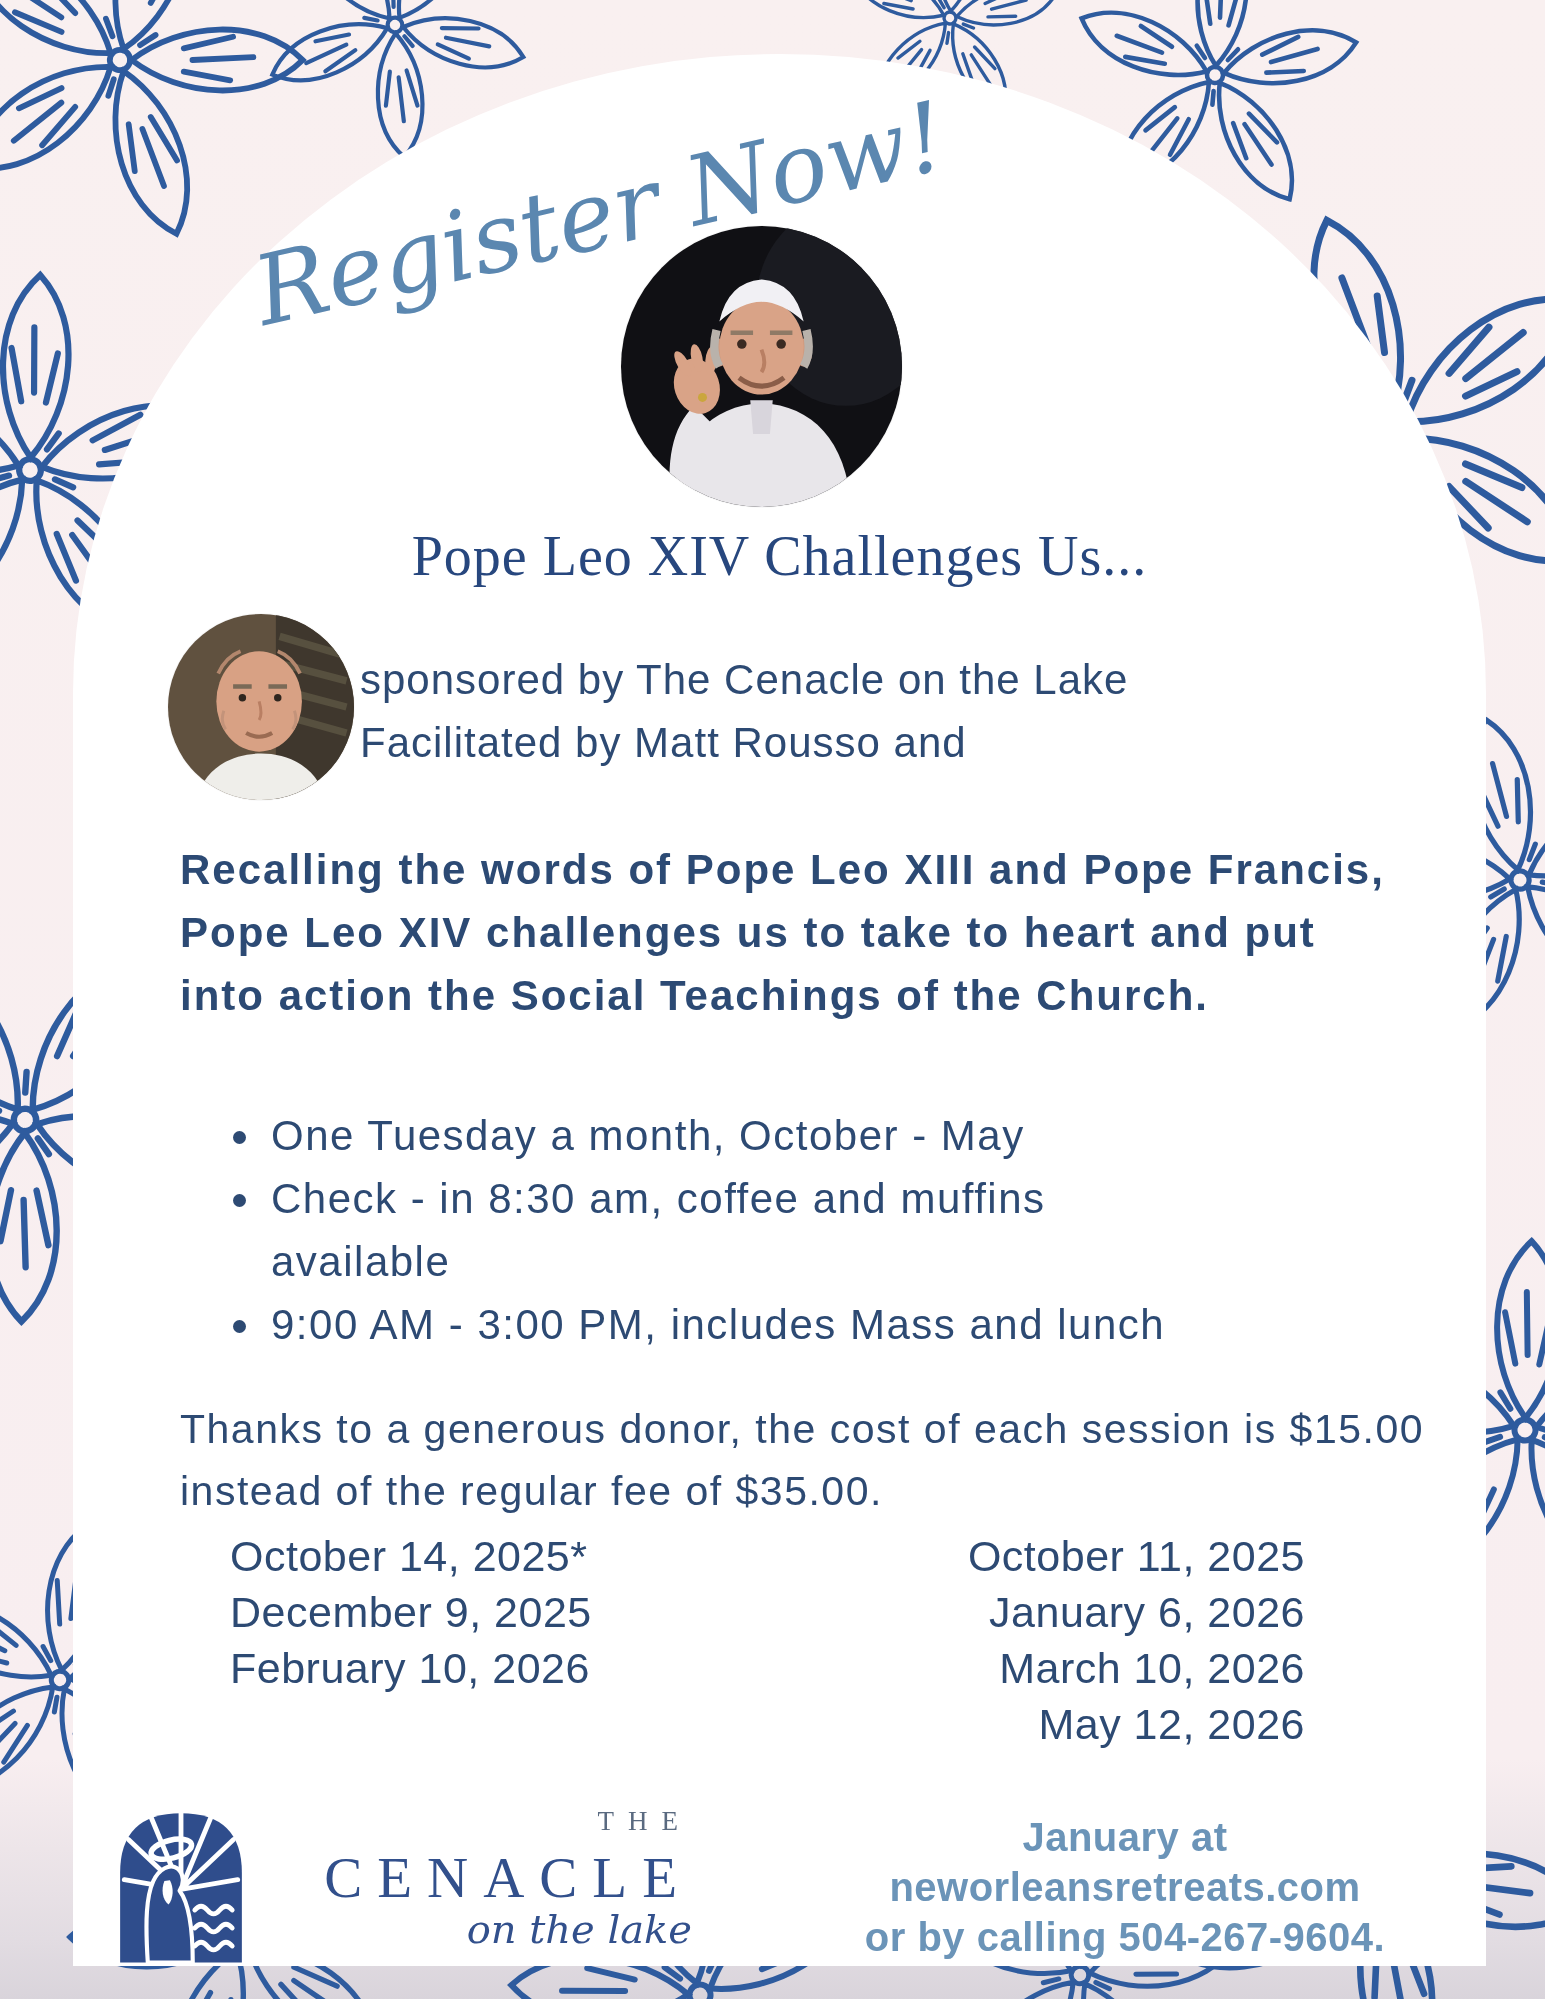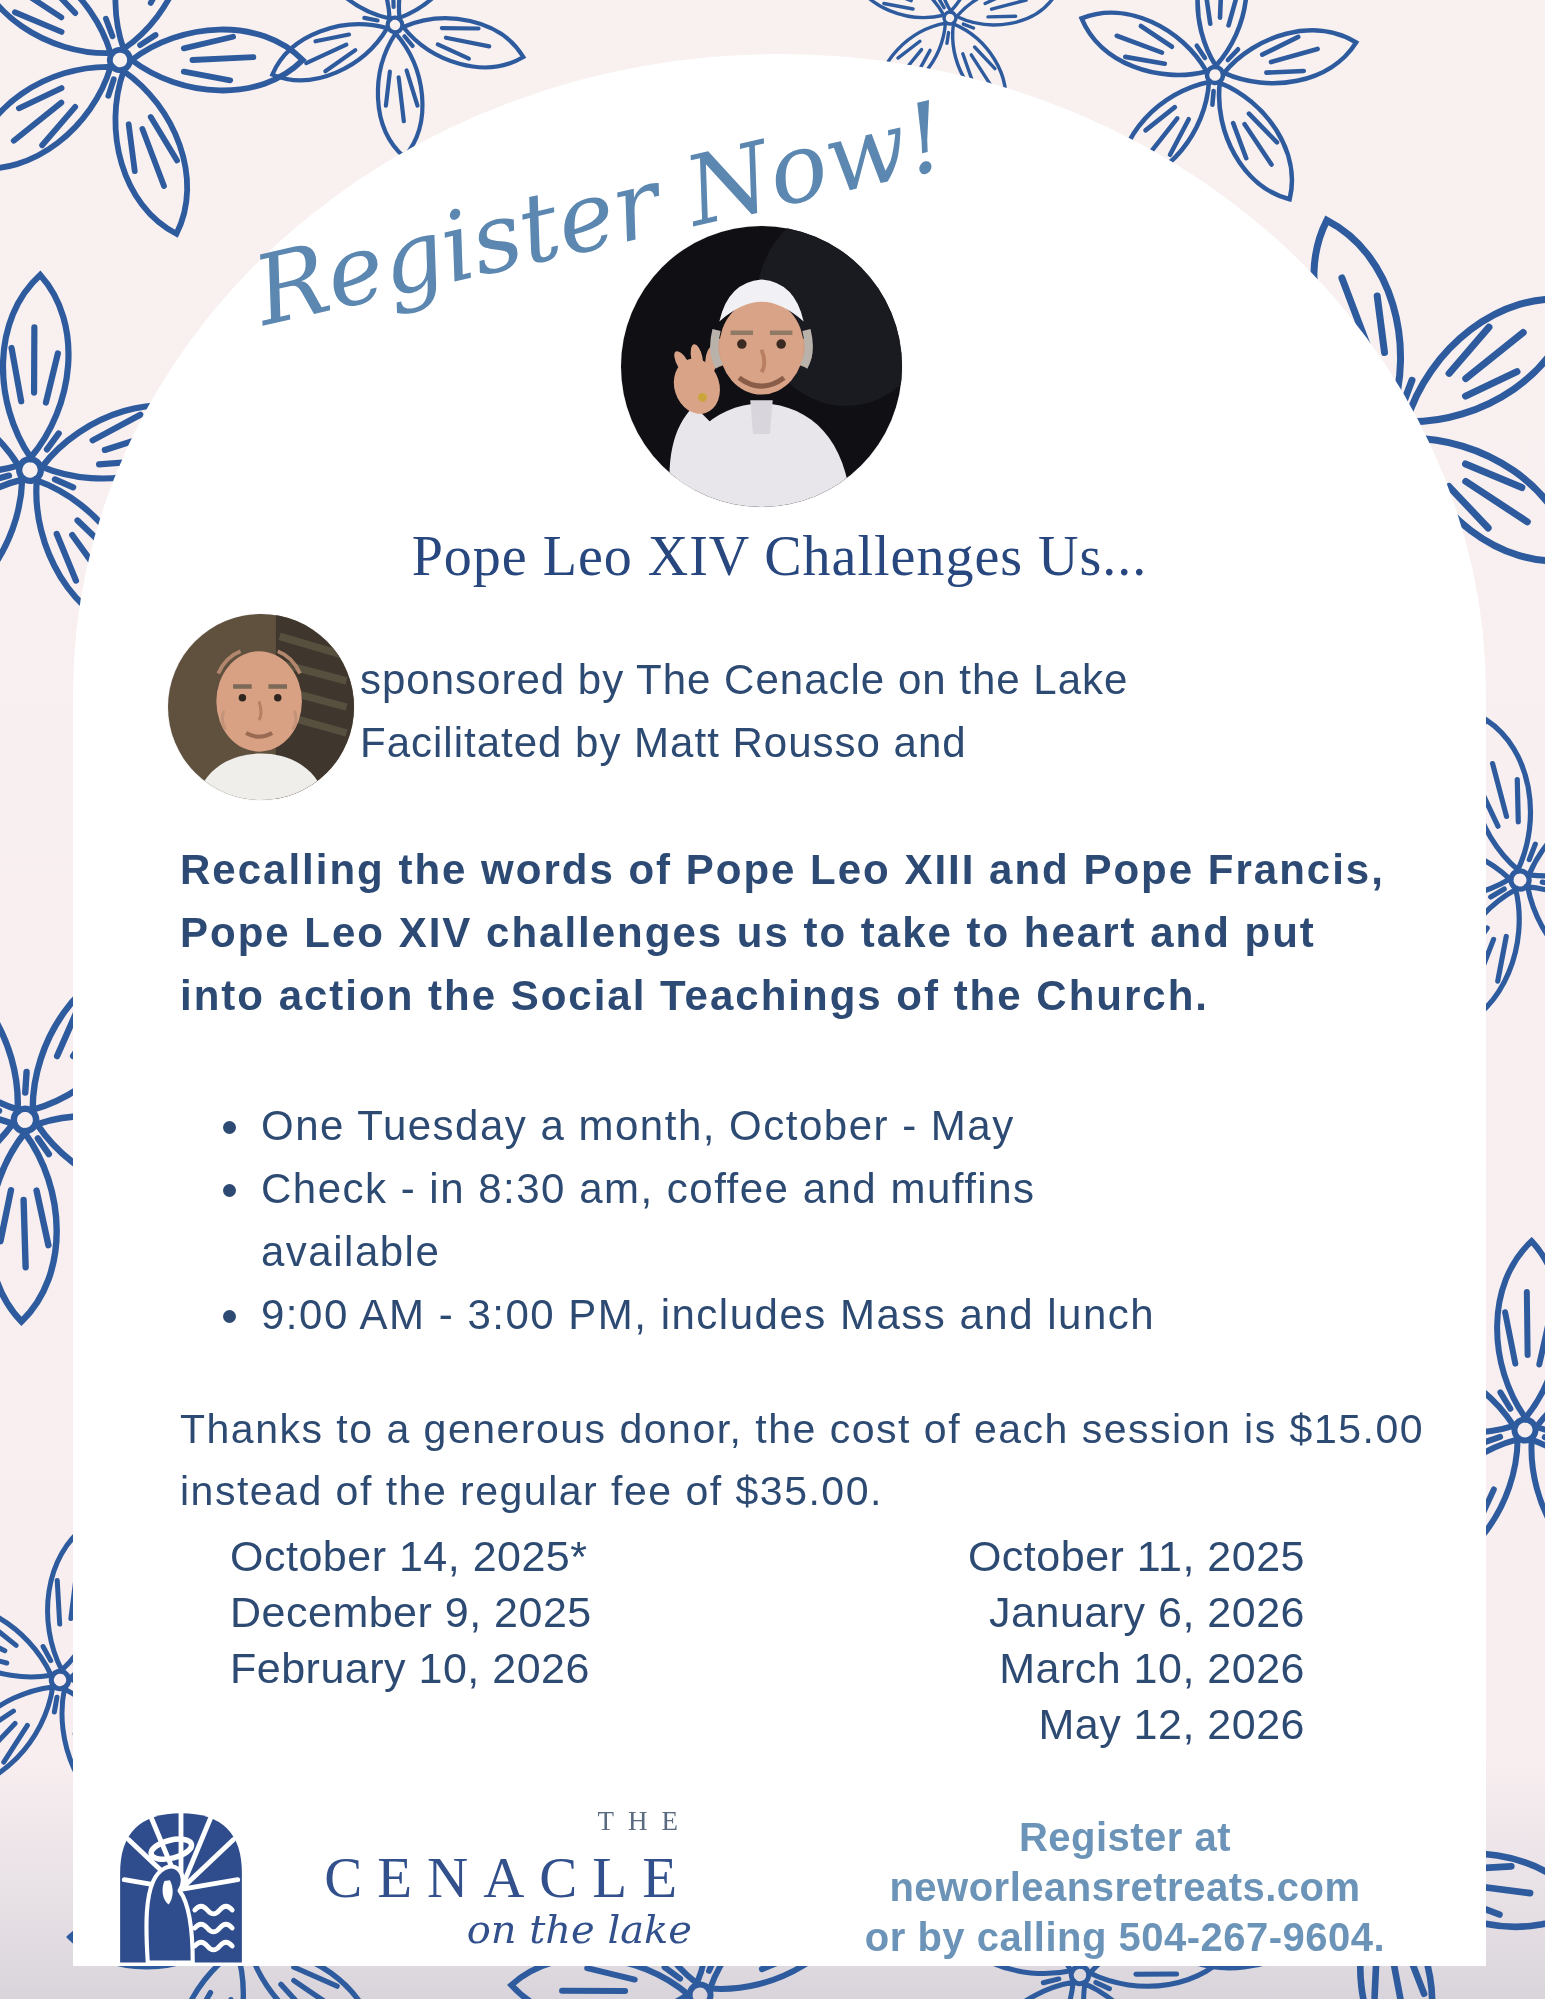--- a/index.html
+++ b/index.html
@@ -41,21 +41,21 @@
     font-size:42px;line-height:63px;letter-spacing:1px;color:#2d4a73;
   }
   .facilitator span{display:block;}
   .intro{
     position:absolute;left:180px;top:838px;width:1215px;
     font-size:42px;line-height:63px;letter-spacing:2px;
     font-weight:bold;color:#2c4a74;
   }
   .bullets{
     position:absolute;left:205px;top:1092px;width:960px;
-    margin:2px;padding:0 0 0 48px;
+    margin:12px;padding:0 0 0 48px;
     font-size:42px;line-height:63px;letter-spacing:1.5px;color:#2d4a73;
   }
   .bullets li{margin:0;padding:0 0 0 6px;}
   .donor{
     position:absolute;left:180px;top:1398px;width:1270px;
     font-size:41px;line-height:62px;letter-spacing:1.5px;color:#2d4a73;
   }
   .dates{
     position:absolute;left:230px;top:1528px;width:1075px;
     display:flex;justify-content:space-between;
@@ -235,19 +235,19 @@
       </svg>
     </div>
 
     <div class="wordmark">
       <div class="the">THE</div>
       <div class="name">CENACLE</div>
       <div class="tagline">on the lake</div>
     </div>
 
     <div class="register-info">
-      <span>Register at</span>
+      <span>January at</span>
       <span>neworleansretreats.com</span>
       <span>or by calling 504-267-9604.</span>
     </div>
 
   </div>
 </div>
 
 </body></html>

